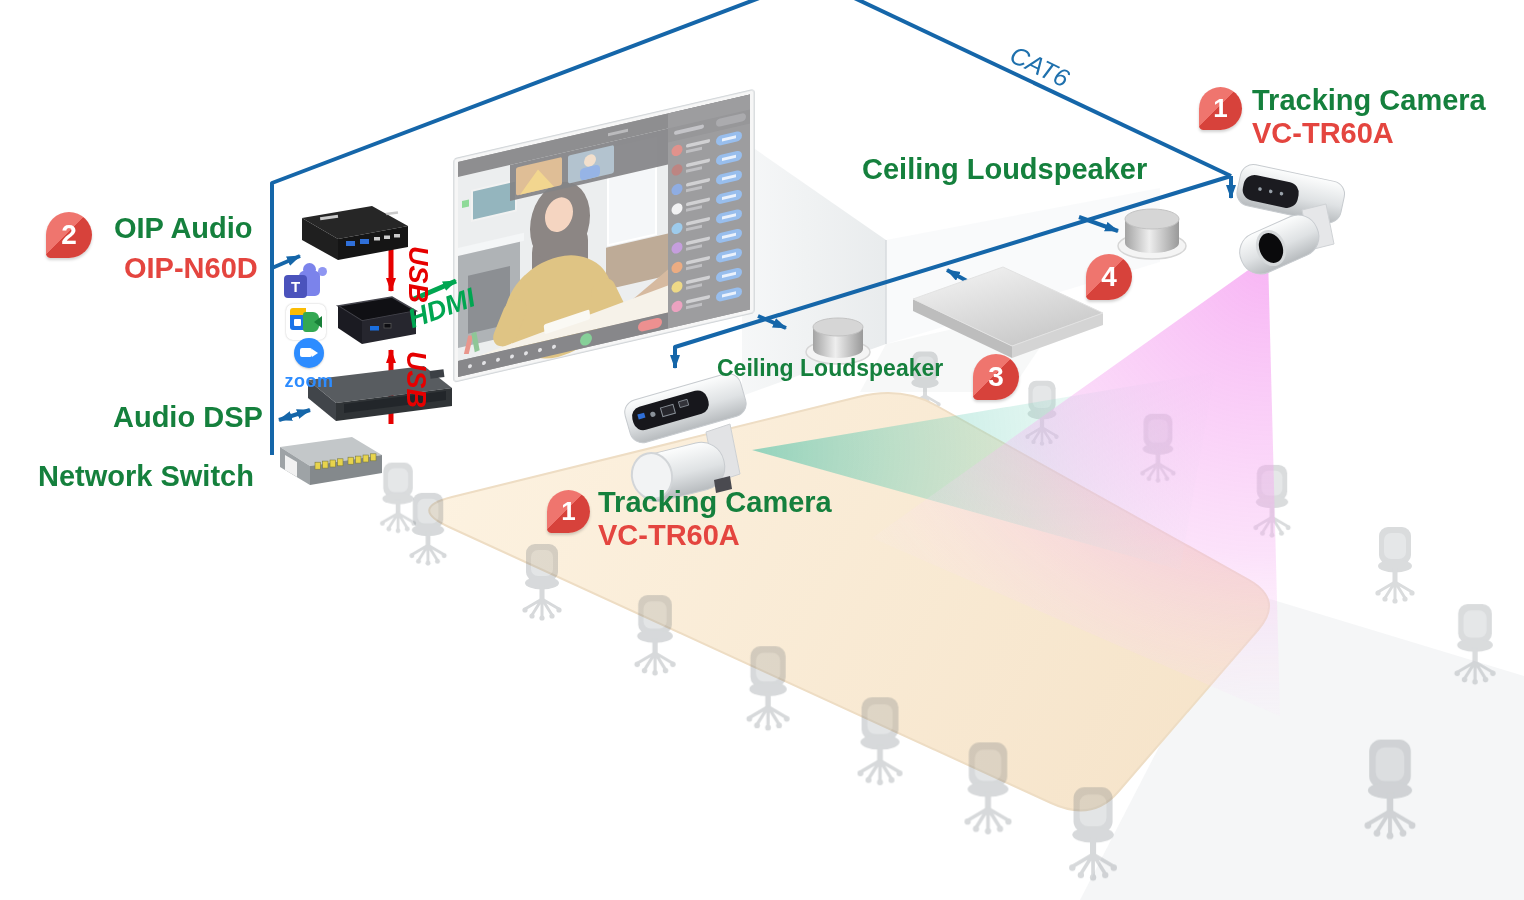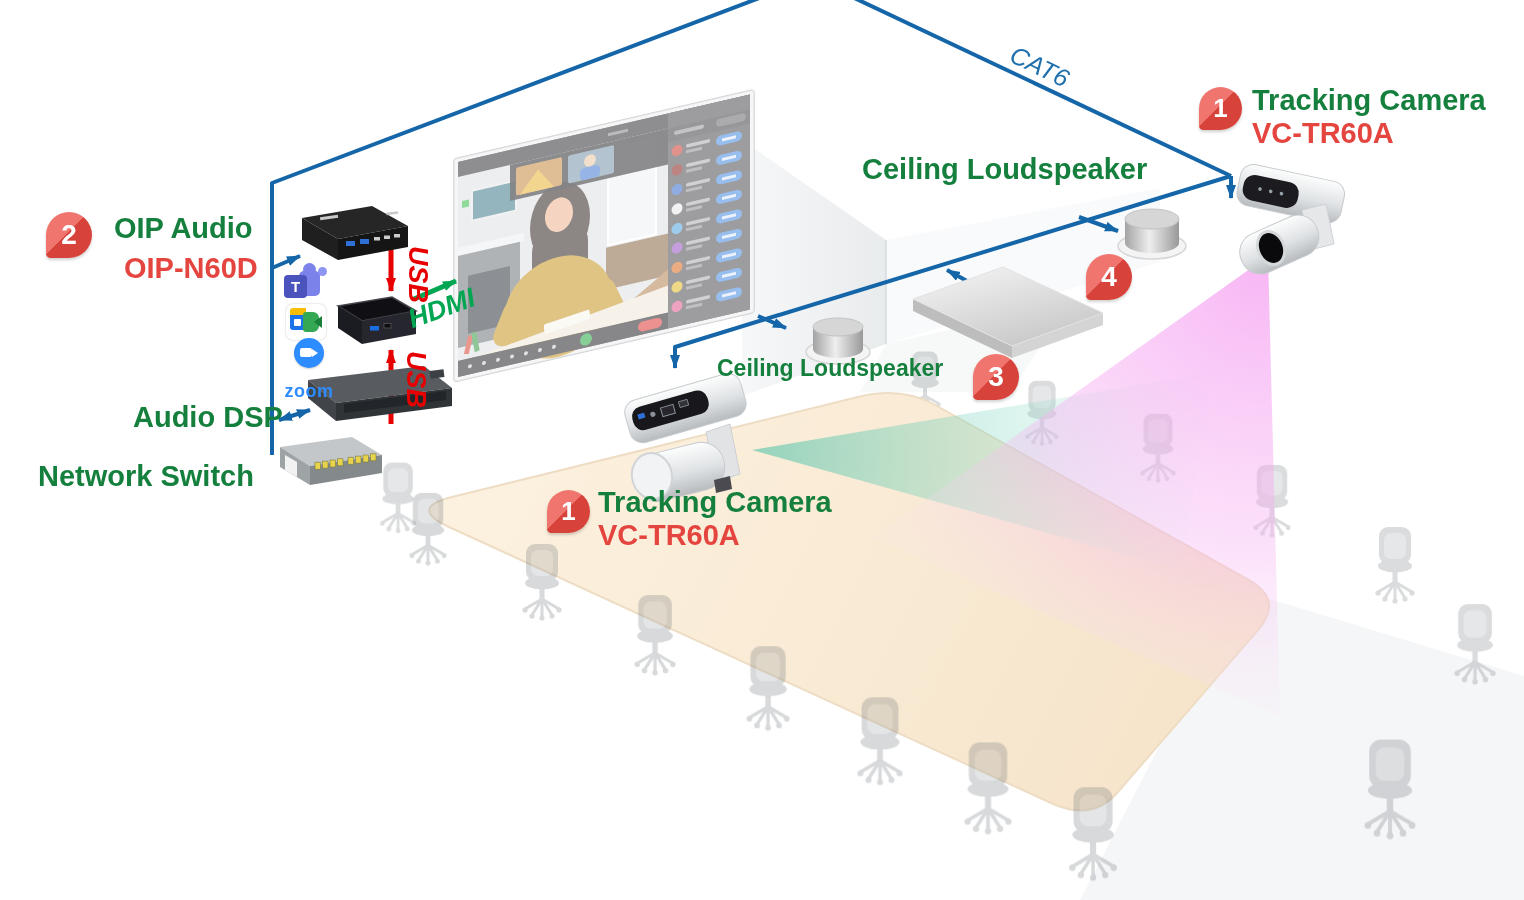--- a/index.html
+++ b/index.html
@@ -367,21 +367,21 @@
     </g>
     <ellipse cx="34" cy="114" rx="20" ry="23" transform="rotate(-12 34 114)" fill="#f2f3f4" stroke="#d2d5d8" stroke-width="2"></ellipse>
     <polygon points="96,118 112,114 114,127 98,131" fill="#4a4a50"></polygon>
   </g>
 </svg>
 
 <div class="badge" style="left:46px;top:212px;">2</div>
 <div class="lbl" style="left:114px;top:213px;">OIP Audio</div>
 <div class="lbl model" style="left:124px;top:245px;margin-top:8px;">OIP-N60D</div>
 
-<div class="lbl" style="left:113px;top:402px;margin-left:20px;">Audio DSP</div>
+<div class="lbl" style="left:113px;top:402px;">Audio DSP</div>
 <div class="lbl" style="left:38px;top:461px;">Network Switch</div>
 
 <div class="cable cat6" style="left:1018px;top:40px;">CAT6</div>
 <div class="cable usb" style="left:433px;top:246px;">USB</div>
 <div class="cable usb" style="left:431px;top:351px;">USB</div>
 <div class="cable hdmi" style="left:404px;top:306px;">HDMI</div>
 
 <div class="lbl" style="left:862px;top:154px;">Ceiling Loudspeaker</div>
 
 <div class="badge sm" style="left:1199px;top:87px;">1</div>
@@ -408,15 +408,15 @@
   <span class="yl"></span>
   <span class="bl"></span>
   <span class="wh"></span>
   <span class="gr"></span>
   <span class="tri"></span>
 </div>
 <div class="appicon zoomic" style="left:294px;top:338px;">
   <span class="cam"></span>
   <span class="camtri"></span>
 </div>
-<div class="zoomword" style="left:284px;top:381px;width:50px;text-align:center;">zoom</div>
+<div class="zoomword" style="left:284px;top:371px;width:50px;text-align:center;">zoom</div>
 
 </div>
 
 </body></html>

